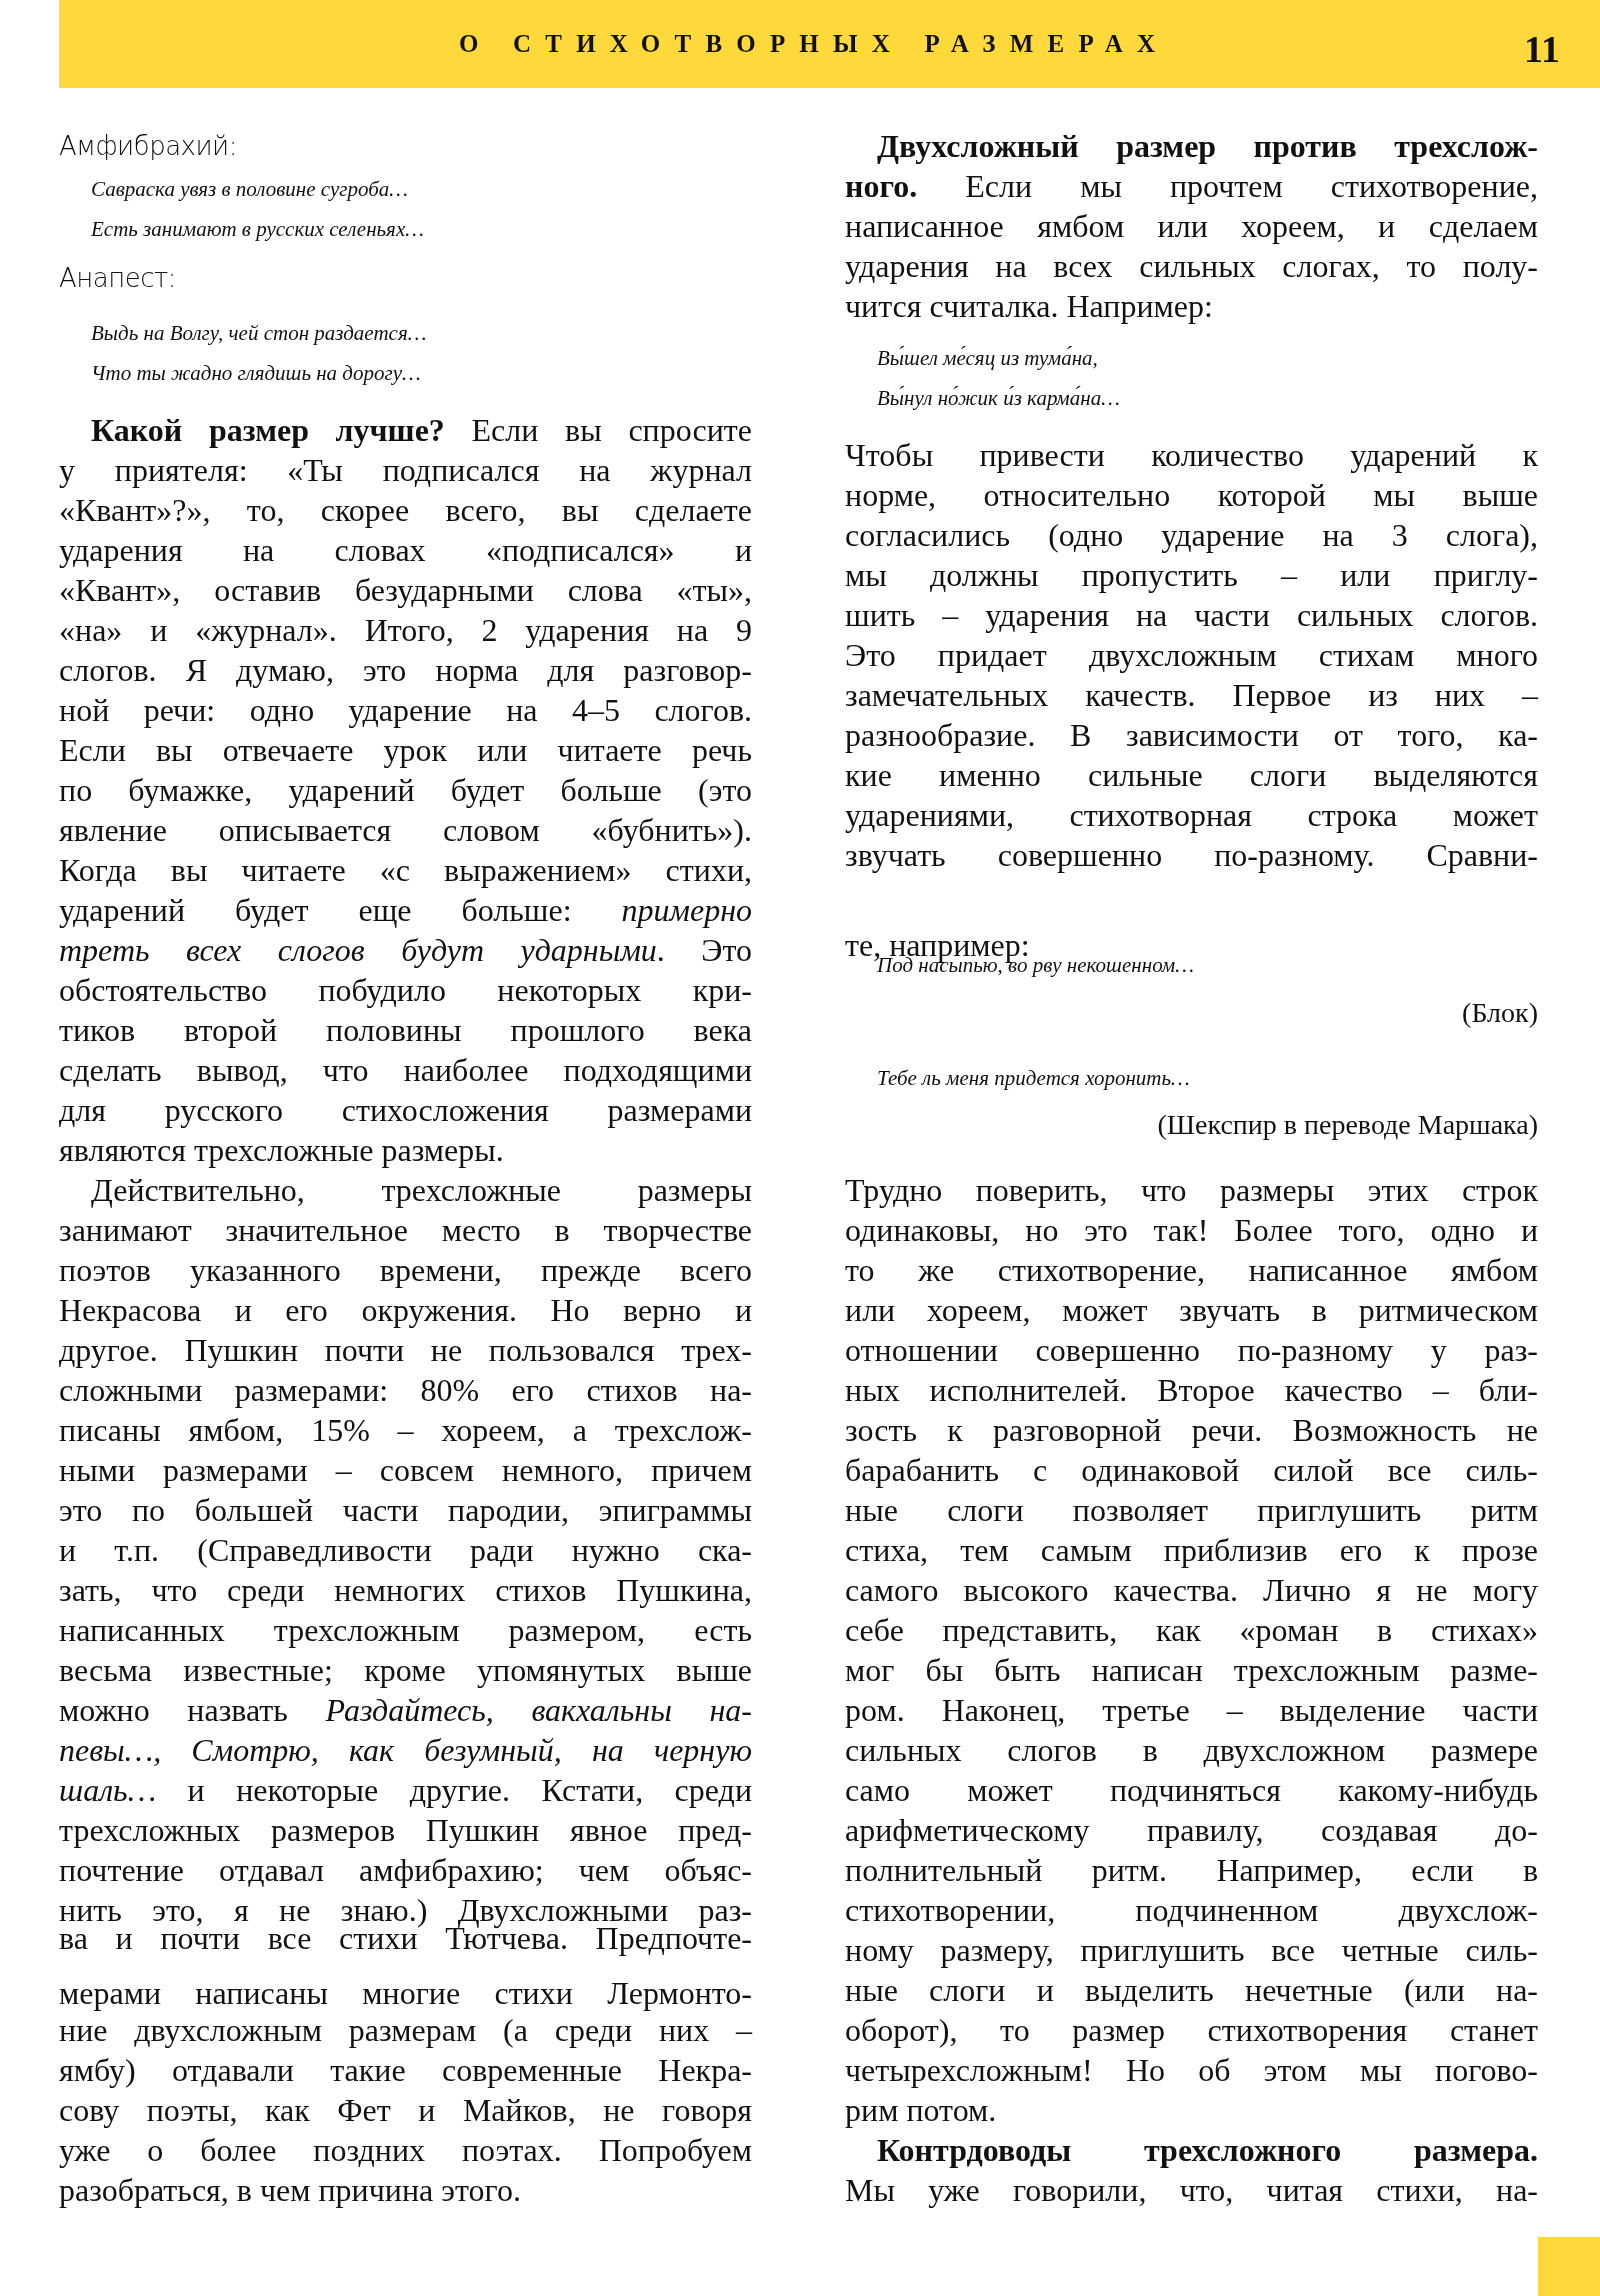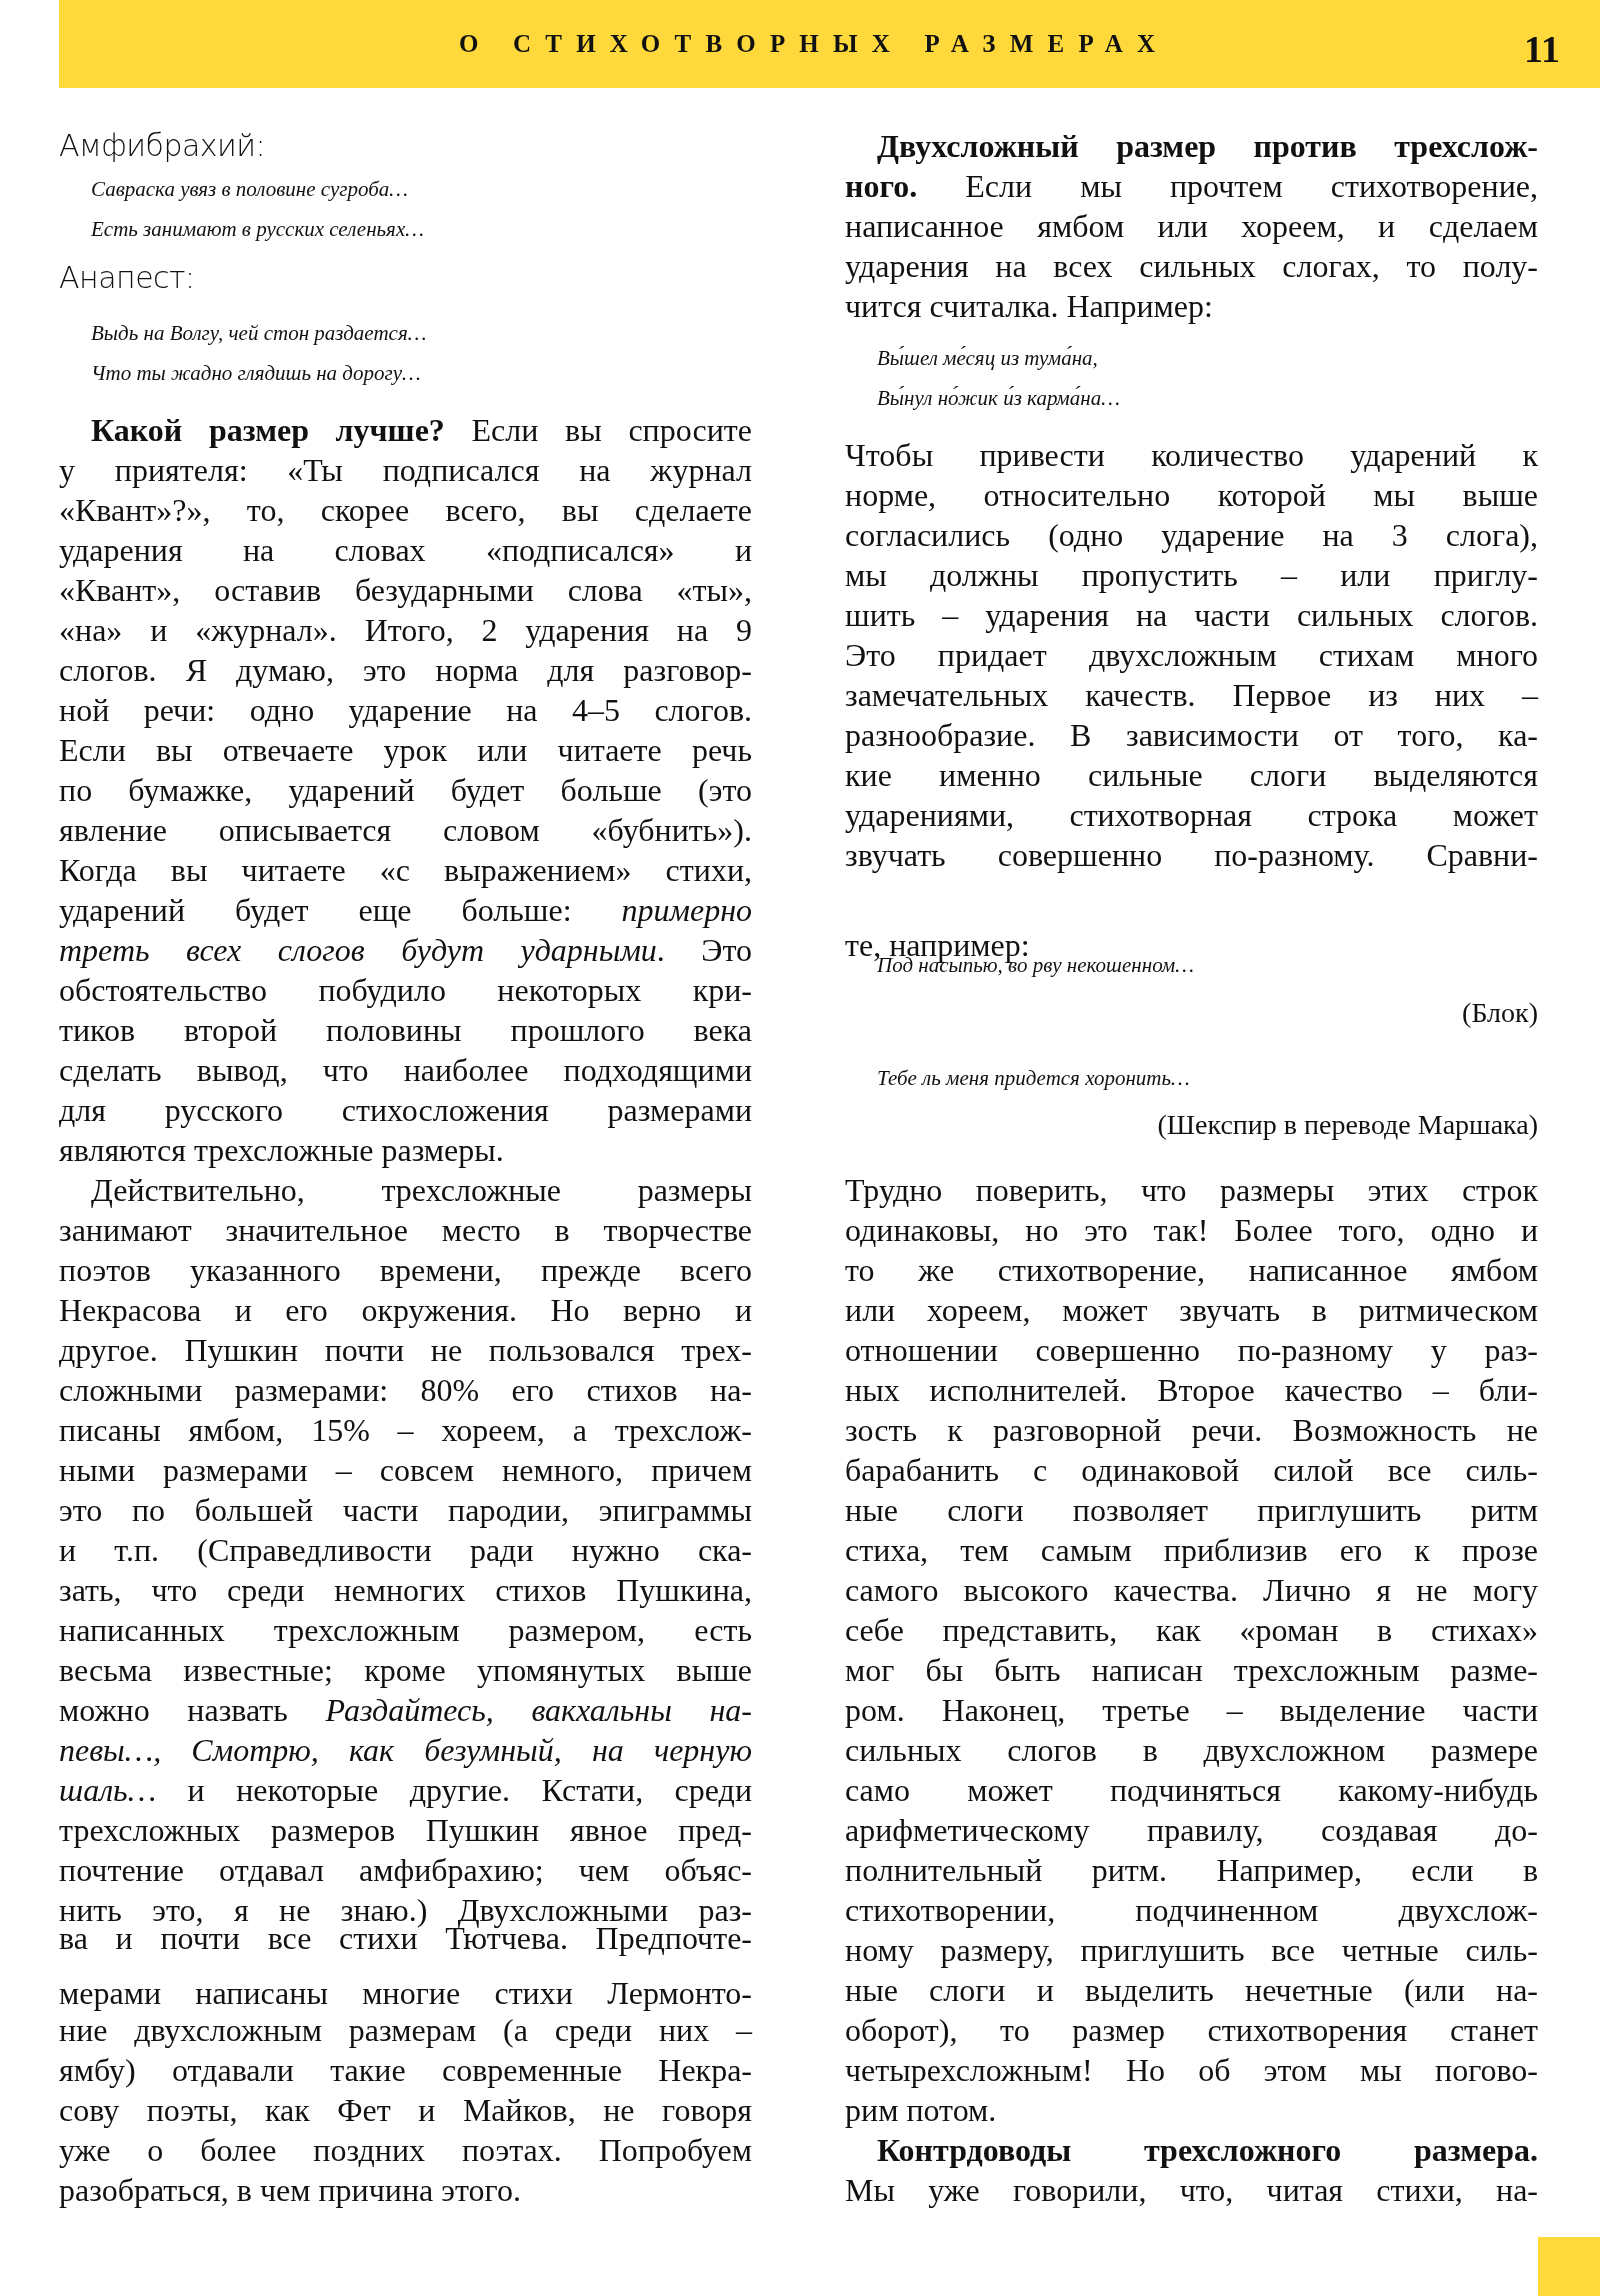--- a/index.html
+++ b/index.html
@@ -31,21 +31,21 @@
       white-space: nowrap; text-align: justify; text-align-last: justify;
     }
     .line.last { text-align-last: left; }
     .line.indent { padding-left: 32px; box-sizing: border-box; }
     .verse {
       position: absolute; left: 32px; height: 40px; font-family: "Liberation Serif", serif;
       font-style: italic; font-size: 21px; line-height: 40px; white-space: nowrap;
     }
     .label {
       position: absolute; left: 0; height: 40px; font-family: "DejaVu Sans", sans-serif;
-      font-size: 30px; line-height: 40px; font-weight: 300; letter-spacing: -0.5px; white-space: nowrap;
+      font-size: 26px; line-height: 40px; font-weight: 300; letter-spacing: -0.5px; white-space: nowrap;
     }
     .attr {
       position: absolute; right: 0; height: 40px; font-family: "Liberation Serif", serif;
       font-size: 28px; line-height: 40px; white-space: nowrap;
     }
     b { font-weight: bold; }
     i { font-style: italic; margin-top: 38px; }
   </style>
 </head>
 <body>

